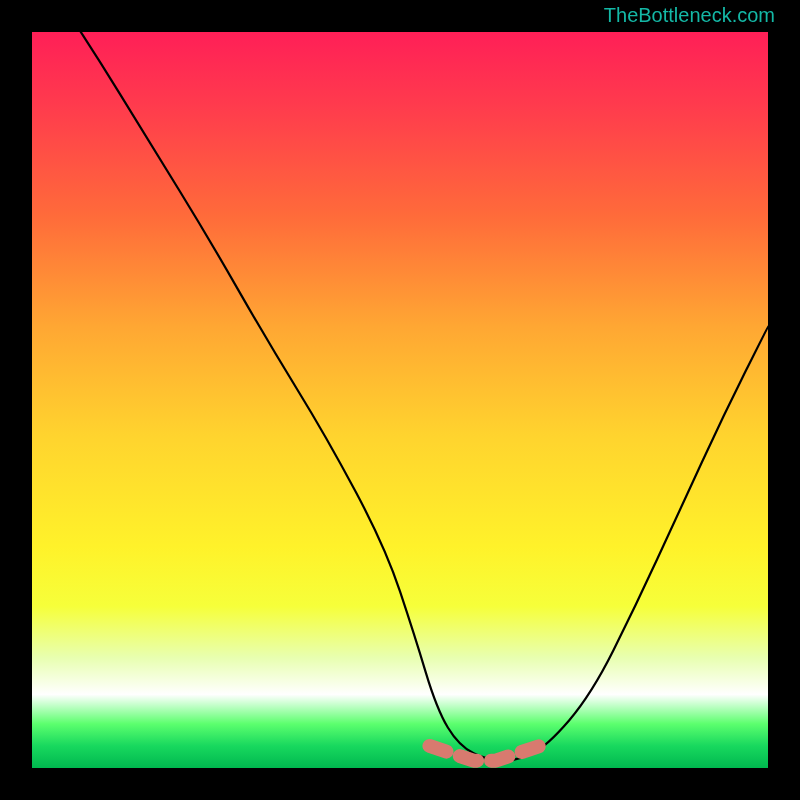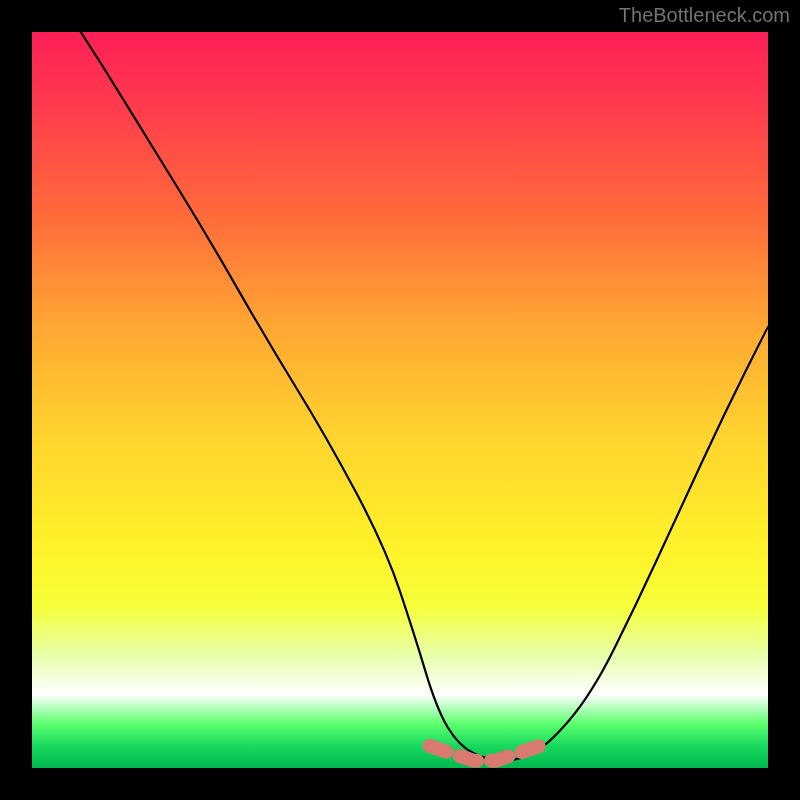--- a/index.html
+++ b/index.html
@@ -7,22 +7,22 @@
     padding: 0;
     width: 800px;
     height: 800px;
     background: #000;
     font-family: Arial, Helvetica, sans-serif;
     position: relative;
   }
   .watermark {
     position: absolute;
     top: 4px;
-    right: 10px;
-    color: #737373;
+    right: 25px;
+    color: #14b8a6;
     font-size: 20px;
     font-weight: 500;
     z-index: 10;
   }
   .plot-area {
     position: absolute;
     left: 32px;
     top: 32px;
     width: 736px;
     height: 736px;

